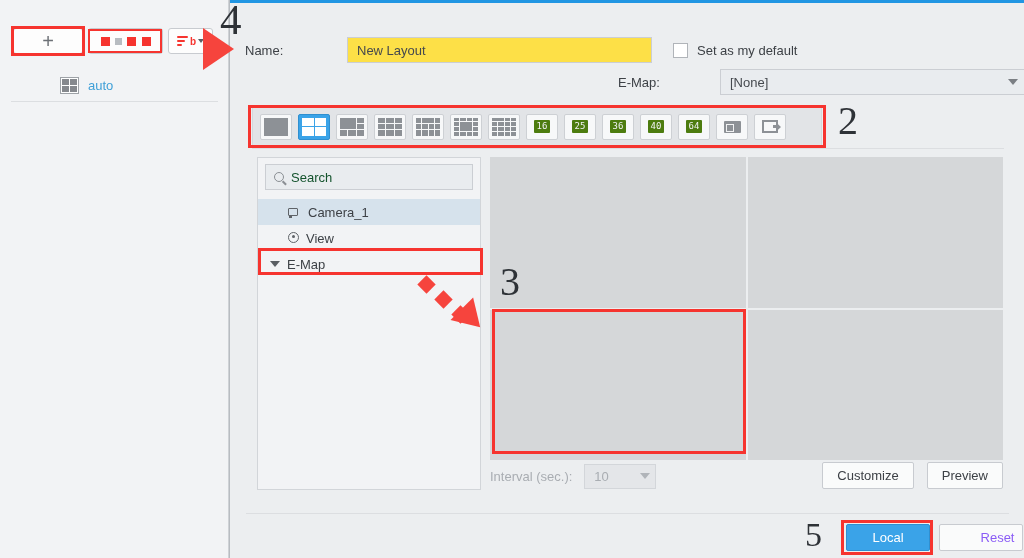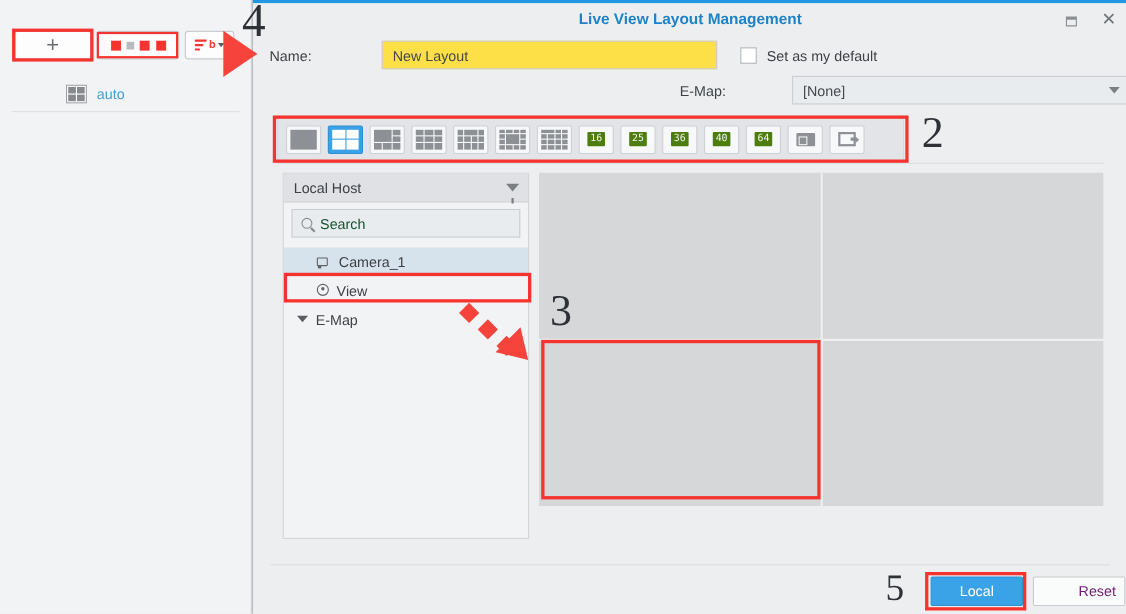--- a/index.html
+++ b/index.html
@@ -181,21 +181,21 @@
   .btn-preview { position:absolute; right: 0; top: 0; min-width: 76px; }
 
   .footer-sep { position:absolute; left: 16px; top: 513px; width: 763px; height:1px; background:#dcdee1; }
   .btn-save {
     position:absolute; right: 94px; top: 524px; width: 84px; height: 27px;
     background:#3aa3e8; border:1px solid #2f8fd0; color:#fff; border-radius:2px;
     display:flex; align-items:center; justify-content:center; font-size:13px;
   }
   .btn-reset {
     position:absolute; right: 1px; top: 524px; width: 84px; height: 27px;
-    background:#fafbfb; border:1px solid #c8cbd0; color:#701a75; border-radius:2px;
+    background:#fafbfb; border:1px solid #c8cbd0; color:#8b5cf6; border-radius:2px;
     display:flex; align-items:center; justify-content:center; font-size:13px;padding-left:33px;
   }
 
   
   .ann { position: absolute; pointer-events: none; }
   .ann-box { border: 3px solid #f6342f; }
   .ann-num { color: #2e3237; font-family: "Liberation Serif", serif; font-weight: 400; }
   .arrow-right {
     width:0;height:0;border-top:21px solid transparent;border-bottom:21px solid transparent;
     border-left:31px solid #f6443d;
@@ -246,31 +246,20 @@
           <span></span>
       </span>
       <span class="lbl">auto</span>
     </div>
     <div class="left-sep"></div>
   </div>
 
   <div class="dialog">
     <div class="titlebar-accent"></div>
 
-    <div class="titlebar">
-      <span class="ttl">Live View Layout Management</span>
-      <span class="win-btns">
-        <span class="win-btn">
-            <span class="sq-icon"></span>
-          </span>
-        <span class="win-btn">
-            <span class="x-icon">✕</span>
-          </span>
-      </span>
-    </div>
 
     <div class="form">
       <div class="frow r1">
         <span class="flabel">Name:</span>
         <span class="finput" placeholder="New Layout">New Layout</span>
         <span class="chk-wrap">
           <span class="chkbox"></span>
           <span class="chk-lbl">Set as my default</span>
         </span>
       </div>
@@ -398,24 +387,20 @@
       <div class="lt-num">
         <span class="cam-ic"></span>
       </div>
       <div class="lt-num">
         <span class="exp-ic"></span>
       </div>
     </div>
     <div class="lt-underline"></div>
 
     <div class="tree-panel">
-      <div class="tree-head">
-        <span class="t">Local Host</span>
-        <span class="funnel"></span>
-      </div>
       <div class="search-row">
         <div class="search-box">
           <span class="mag"></span>
           <span class="search-ph">Search</span>
         </div>
       </div>
       <div class="tree-body">
         <div class="tnode lvl1 selected">
           <span class="cam-small"></span>
           <span>Camera_1</span>
@@ -431,20 +416,29 @@
       </div>
     </div>
 
     <div class="preview">
       <div class="cell"></div>
       <div class="cell"></div>
       <div class="cell"></div>
       <div class="cell"></div>
     </div>
 
+    <div class="prev-controls">
+      <span class="interval-lbl">Interval (sec.):</span>
+      <span class="interval-sel">
+        <span>10</span>
+        <span class="caret-dim"></span>
+      </span>
+      <span class="btn btn-customize">Customize</span>
+      <span class="btn btn-preview">Preview</span>
+    </div>
 
     <div class="footer-sep"></div>
     <div class="btn-save">Local</div>
     <div class="btn-reset">Reset</div>
   </div>
 
   <div class="ann ann-box" style="left:11px;top:26px;width:74px;height:30px;"></div>
 
   <div class="ann ann-box" style="left:88px;top:29px;width:74px;height:24px;border-width:2px;"></div>
 

